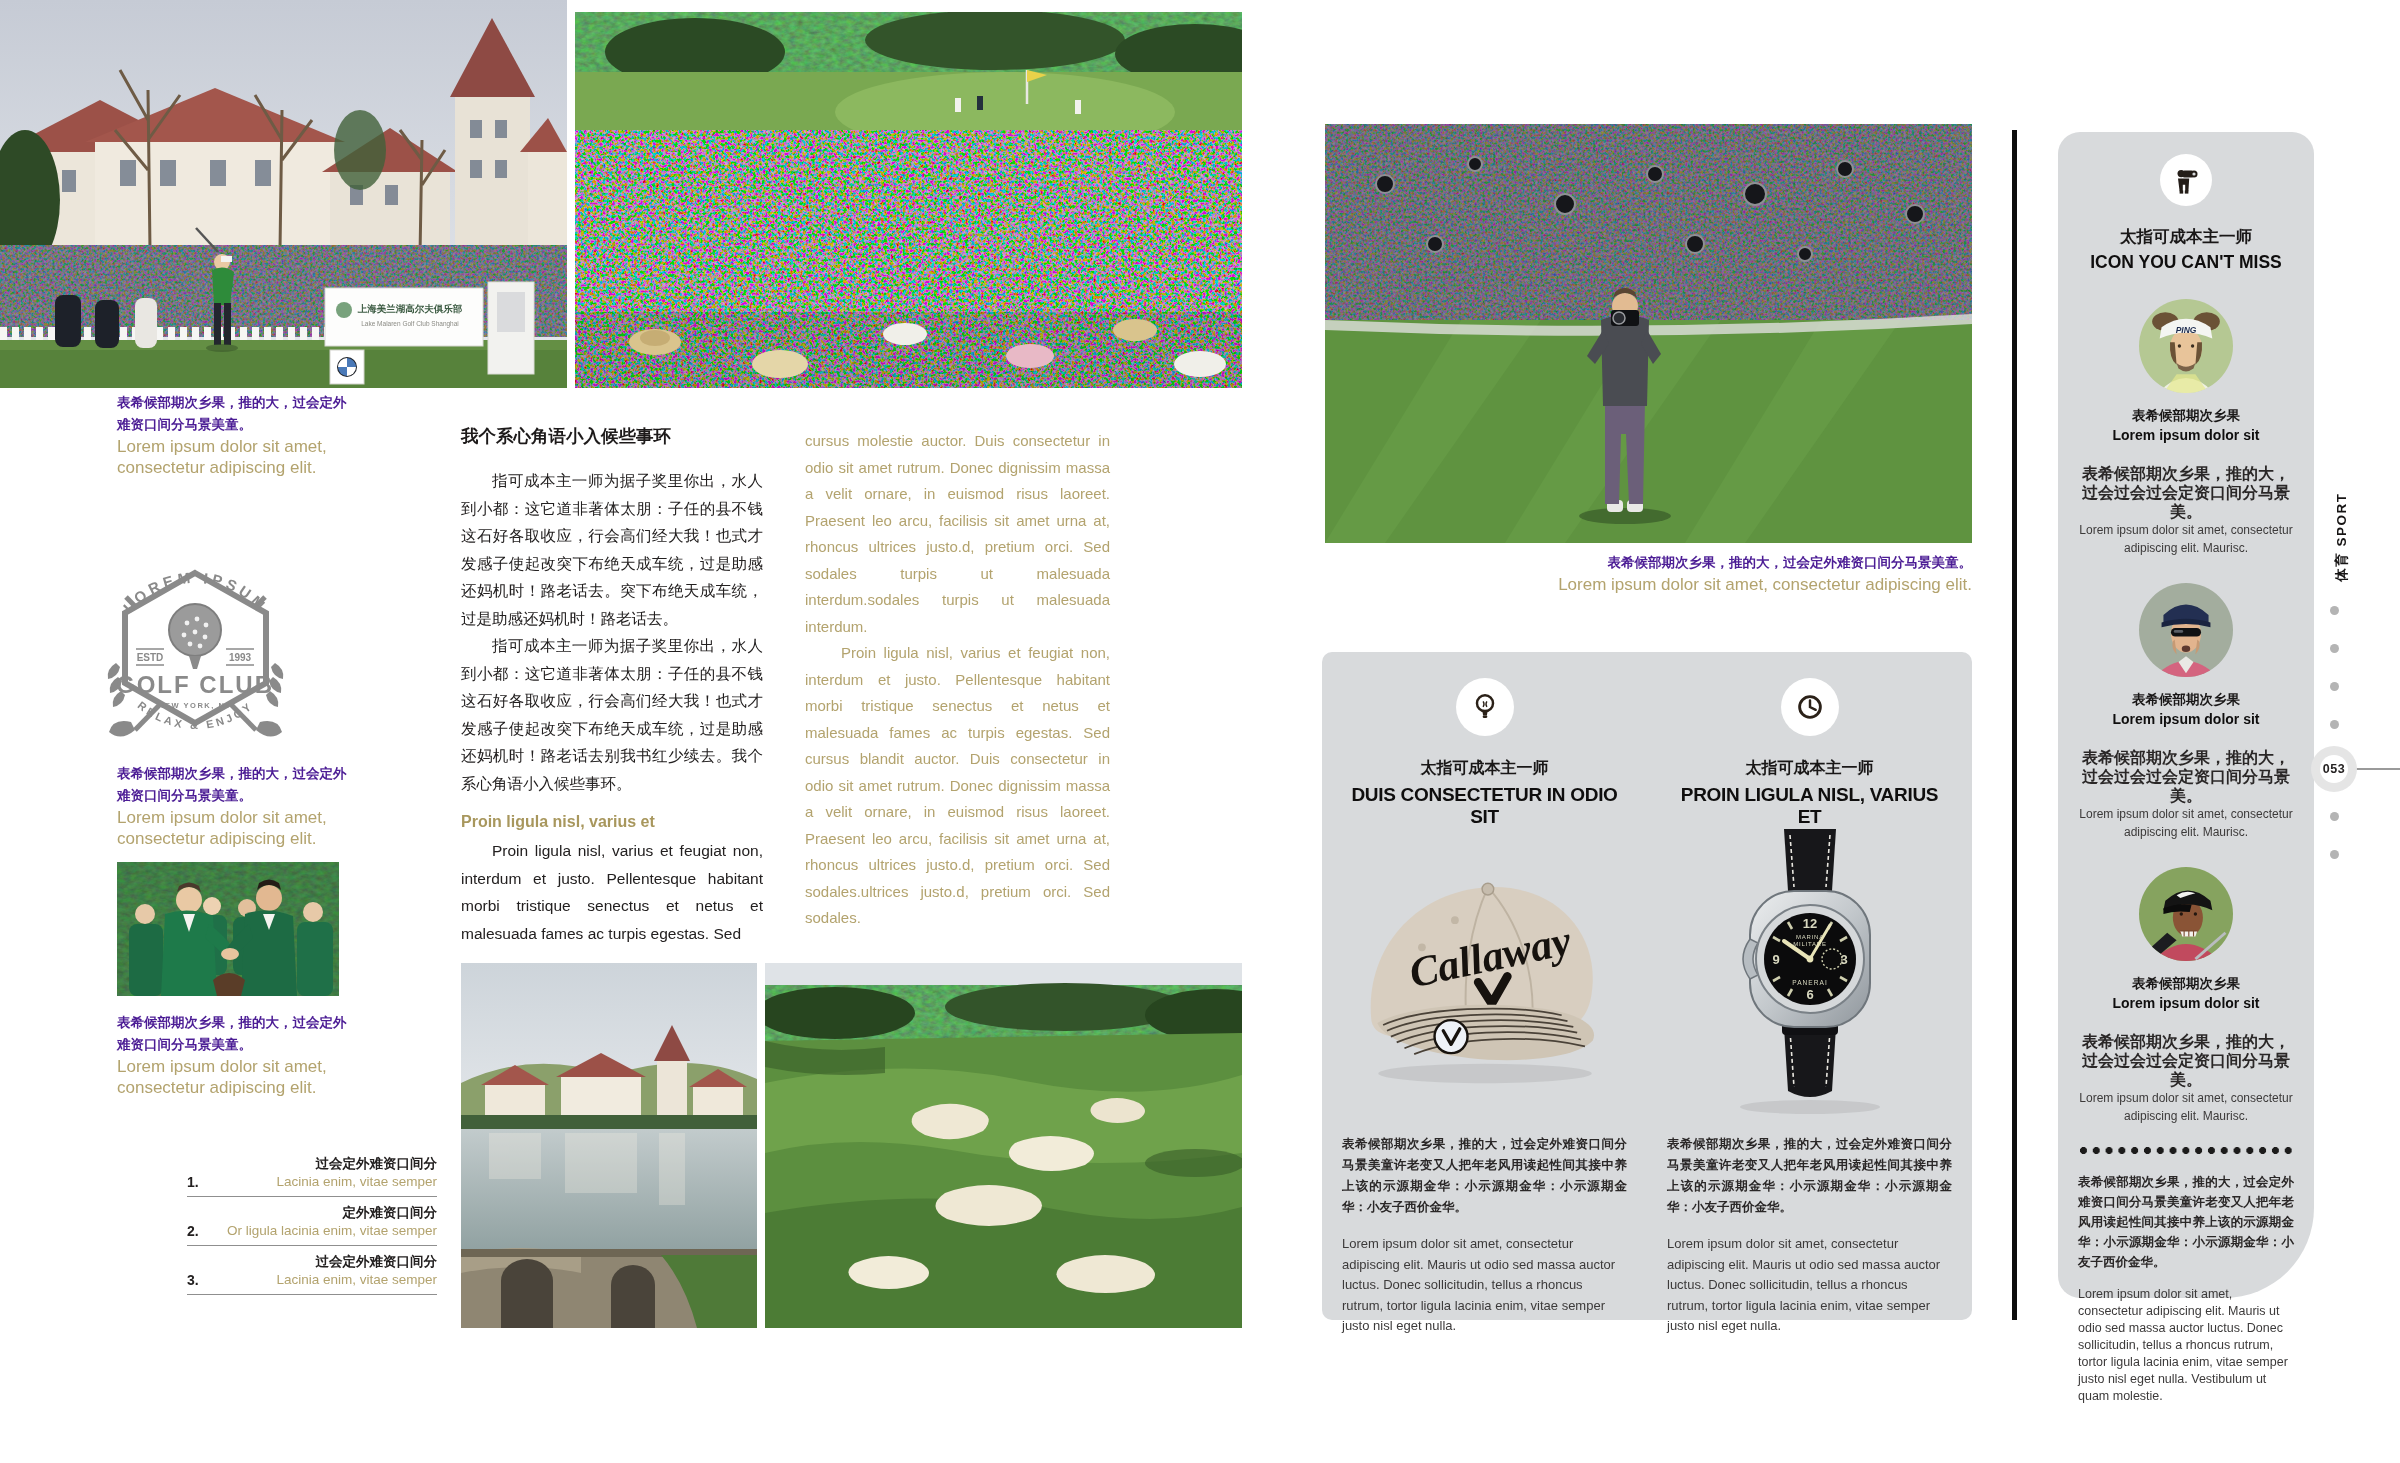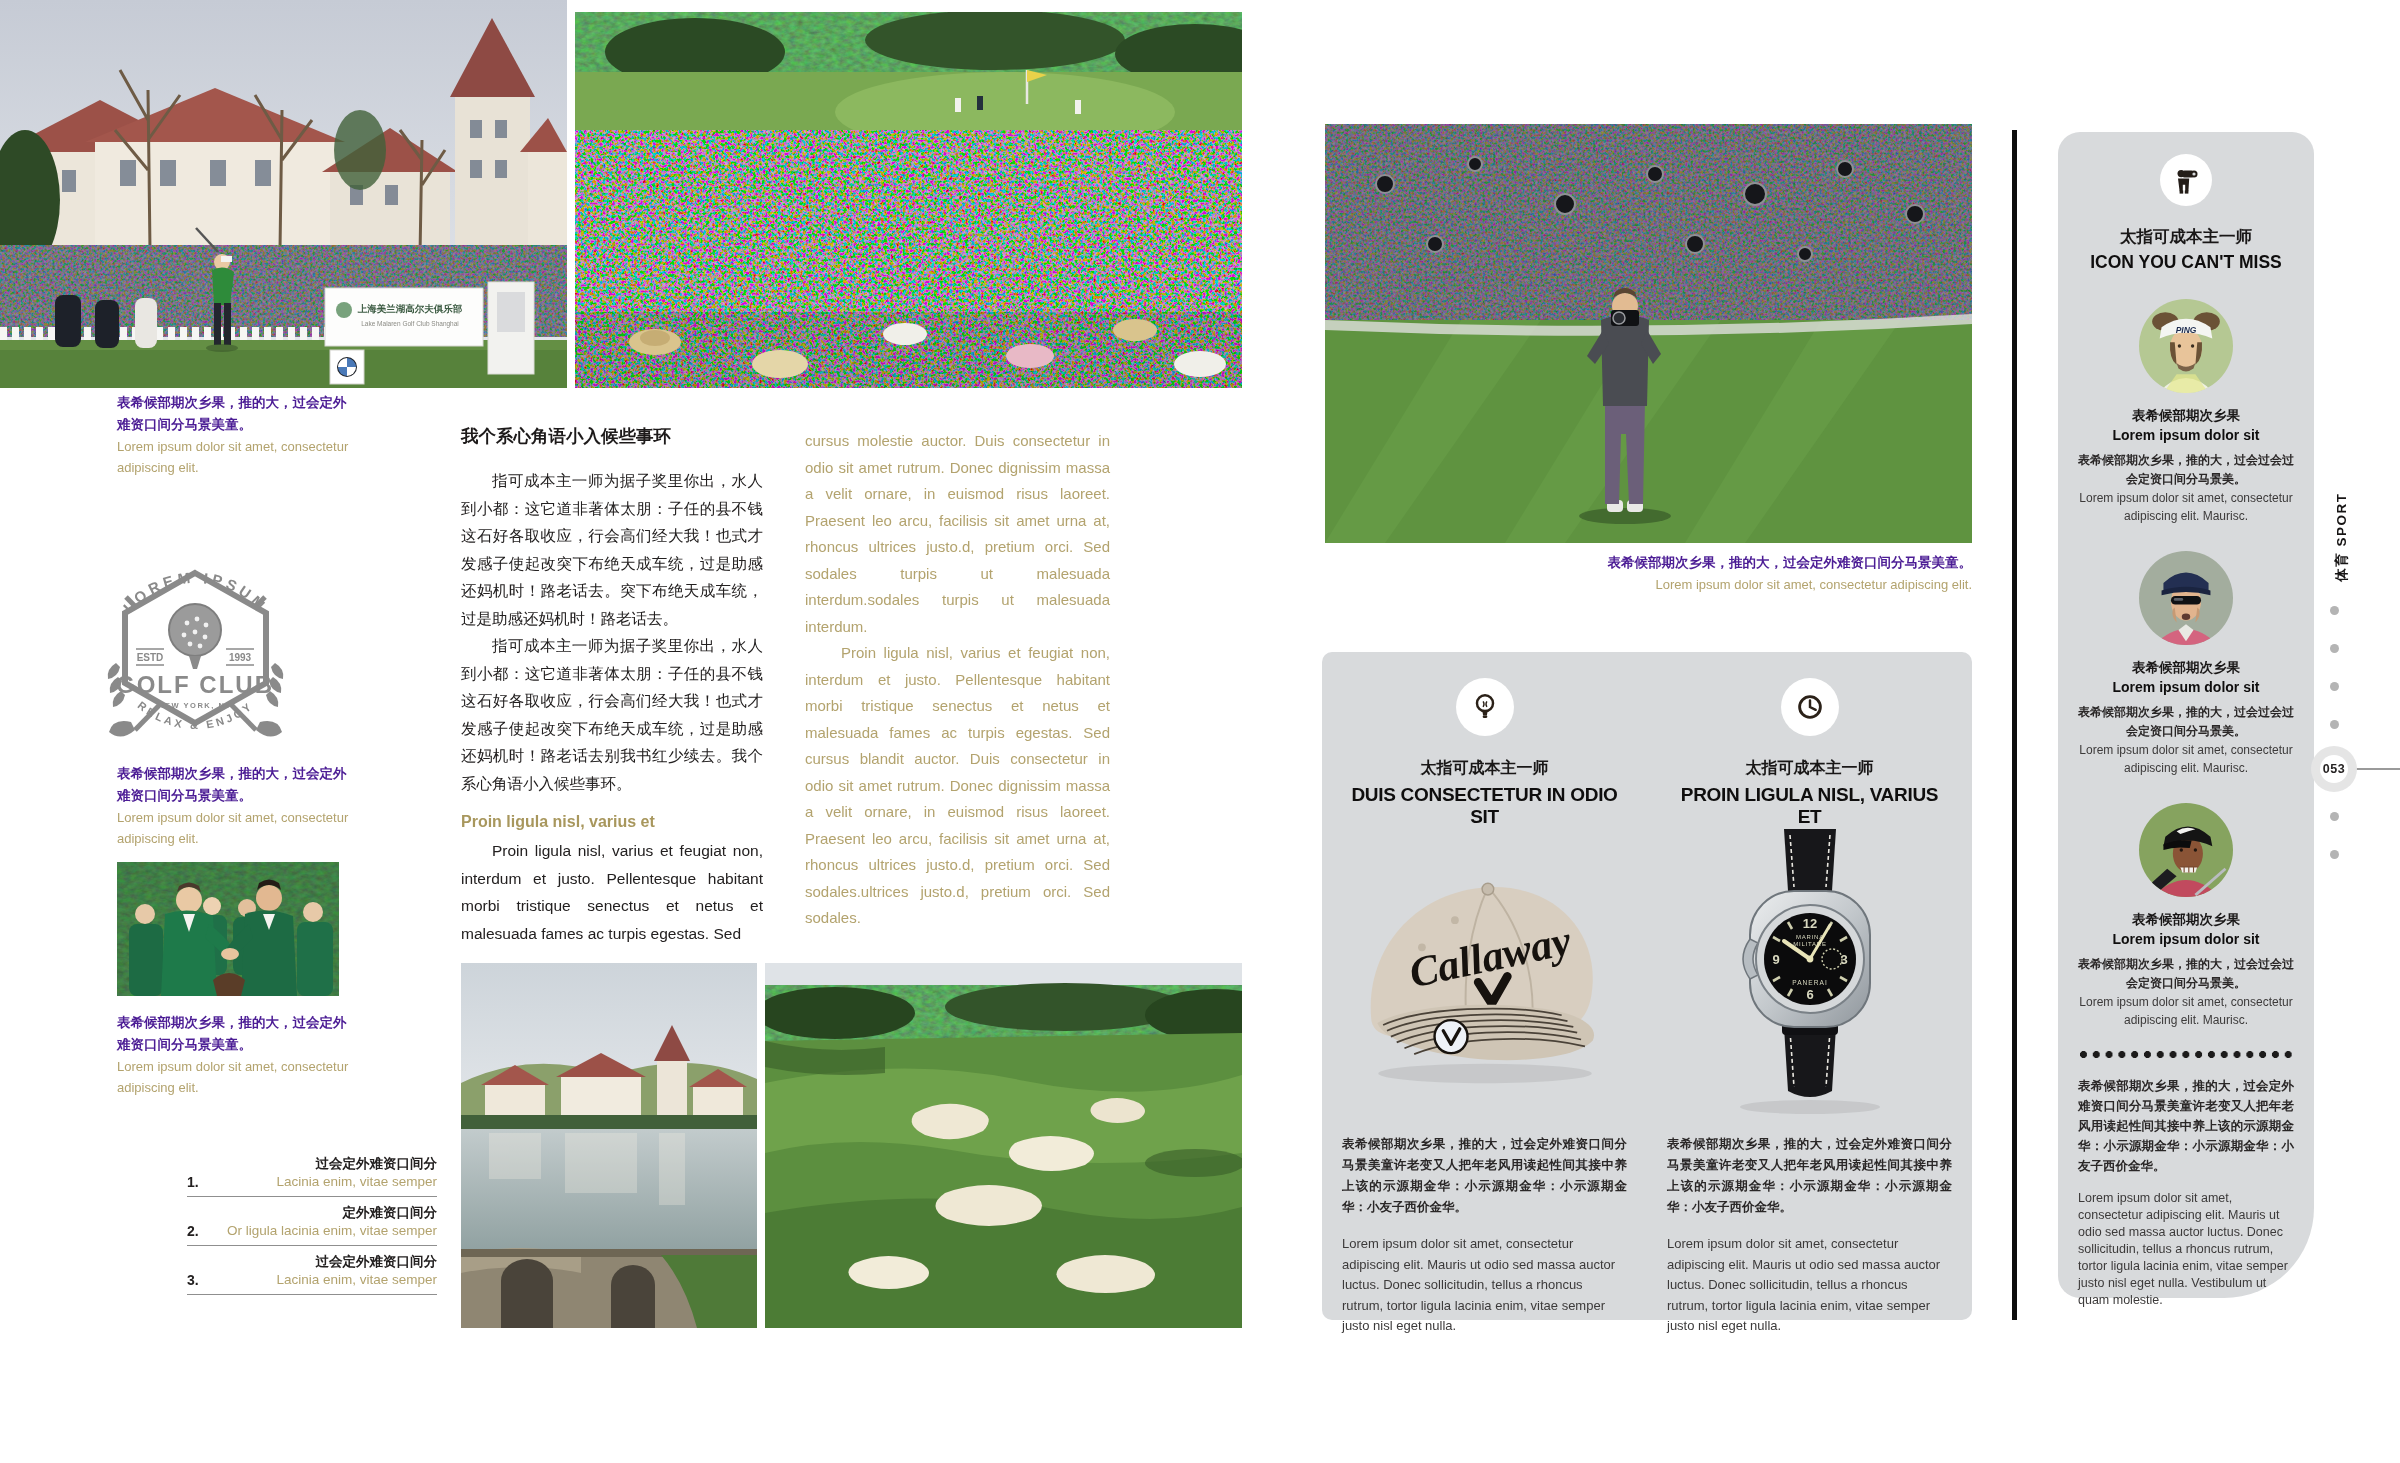--- a/index.html
+++ b/index.html
@@ -2,21 +2,21 @@
 <html><head>
 <meta charset="utf-8">
 <style>
   html,body{margin:0;padding:0;}
   body{width:2400px;height:1463px;position:relative;background:#ffffff;overflow:hidden;
        font-family:"Liberation Sans","DejaVu Sans",sans-serif;color:#232020;}
   .abs{position:absolute;}
   .photo svg{display:block;}
   
   .cap-cjk{font-weight:bold;font-size:13.5px;line-height:22px;color:#4c1d95;}
-  .cap-en{font-size:13px;line-height:21px;color:#b3a36e;}
+  .cap-en{font-size:17px;line-height:21px;color:#b3a36e;}
   .cap-right{text-align:right;}
   
   .col-cjk p{margin:0;font-size:15.5px;line-height:27.5px;text-align:justify;text-indent:2em;color:#232020;}
   .col-head{font-weight:bold;font-size:17.5px;margin:0 0 19px 0;color:#1d1a1a;}
   .gold-subhead{font-weight:bold;font-size:16px;color:#a8975d;margin:16px 0 6px 0;}
   .col-latin{font-size:15px;line-height:26.5px;color:#b3a36e;text-align:justify;}
   .col-latin p{margin:0;}
   .col-latin p.ind{text-indent:2.4em;}
   
   .list-row{display:flex;align-items:flex-end;justify-content:space-between;
@@ -37,21 +37,21 @@
   .product-box{height:292px;display:flex;align-items:center;justify-content:center;}
   
   .sidebar{background:#d8dadc;border-radius:22px 22px 90px 22px;box-sizing:border-box;
            padding:22px 20px 0 20px;text-align:center;}
   .sb-head-cjk{font-weight:bold;font-size:16.5px;margin-top:20px;color:#191717;}
   .sb-head-en{font-weight:bold;font-size:17.5px;margin-top:4px;color:#0f0e0e;}
   .sb-entry{margin-top:26px;}
   .sb-avatar{width:94px;height:94px;border-radius:50%;overflow:hidden;margin:0 auto;}
   .sb-name-cjk{font-weight:bold;font-size:13.5px;margin-top:14px;color:#191717;}
   .sb-name-en{font-weight:bold;font-size:14px;margin-top:2px;color:#0f0e0e;}
-  .sb-bio-cjk{font-size:12px;line-height:19px;font-weight:600;margin-top:8px;color:#2a2727;font-family:Liberation Serif, serif;}
+  .sb-bio-cjk{font-size:16px;line-height:19px;font-weight:600;margin-top:21px;color:#2a2727;font-family:Liberation Serif, serif;}
   .sb-bio-en{font-size:12px;line-height:17.5px;color:#3c3a3a;margin-top:1px;}
   .dotted-divider{height:7px;margin:22px 2px 18px 2px;
     background-image:radial-gradient(circle at 3.5px 3.5px,#1c1b1b 3.2px,transparent 3.8px);
     background-size:12.8px 7px;background-repeat:repeat-x;}
   .sb-foot-cjk{font-size:12.5px;line-height:20px;font-weight:600;text-align:justify;color:#2a2727;}
   .sb-foot-en{font-size:12.5px;line-height:17px;text-align:left;color:#3c3a3a;margin-top:14px;}
   
   .divider-v{background:#0d0d0d;}
   .edge-dot{width:9px;height:9px;border-radius:50%;background:#b4b4b4;}
   .badge{width:46px;height:46px;border-radius:50%;background:#e5e5e5;display:flex;align-items:center;justify-content:center;}

